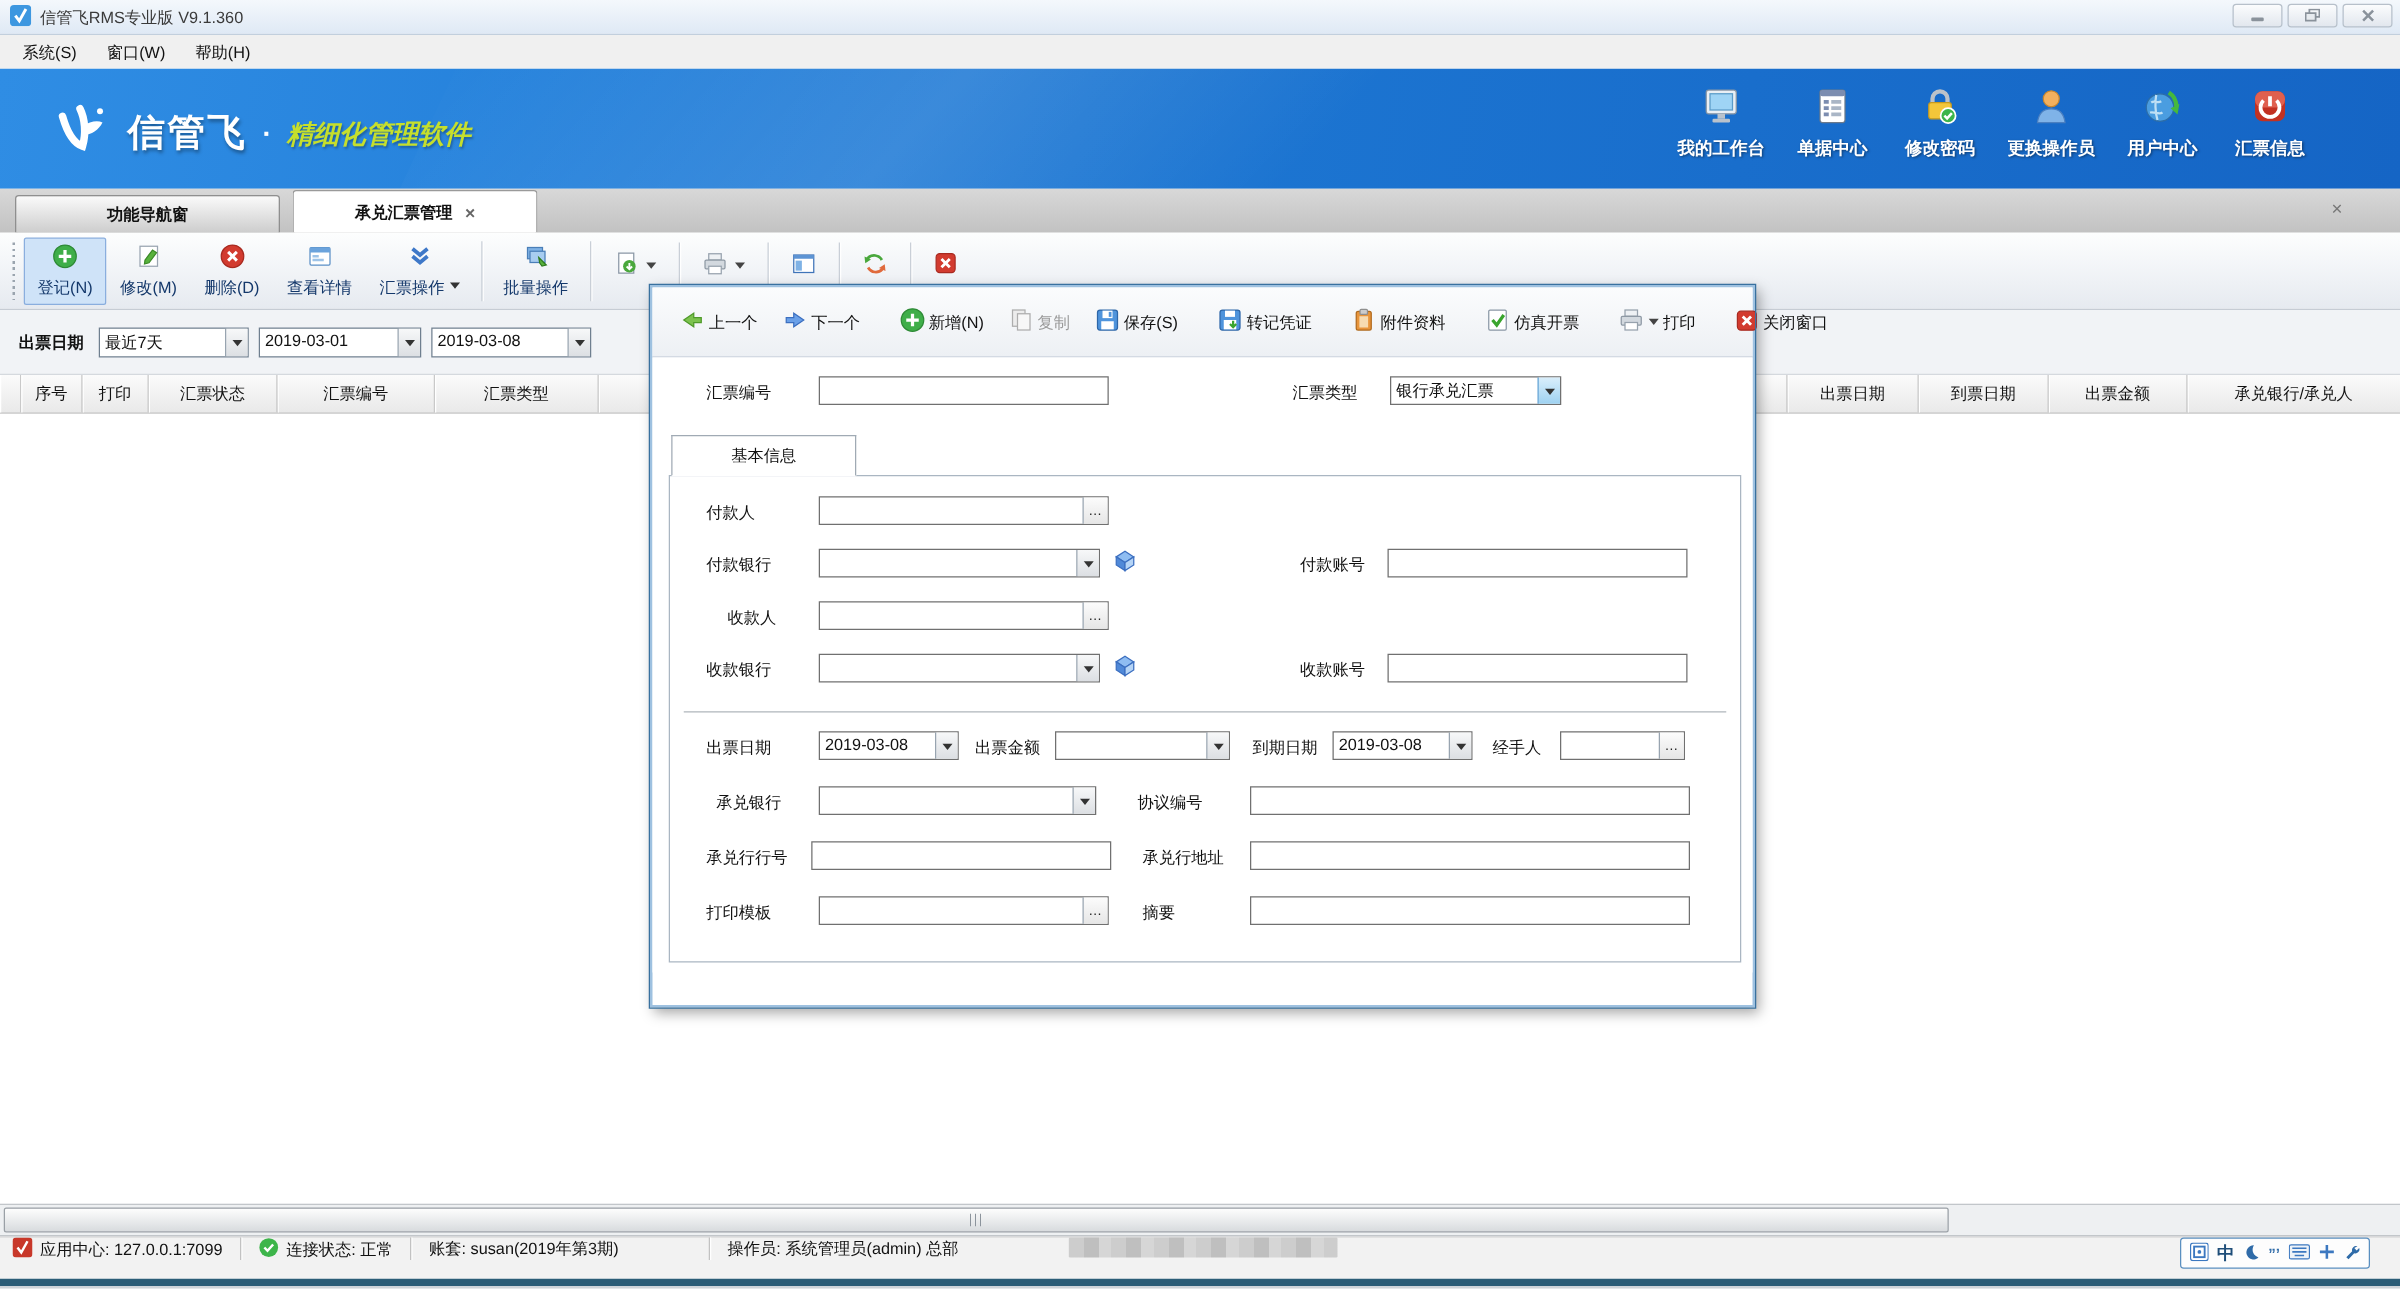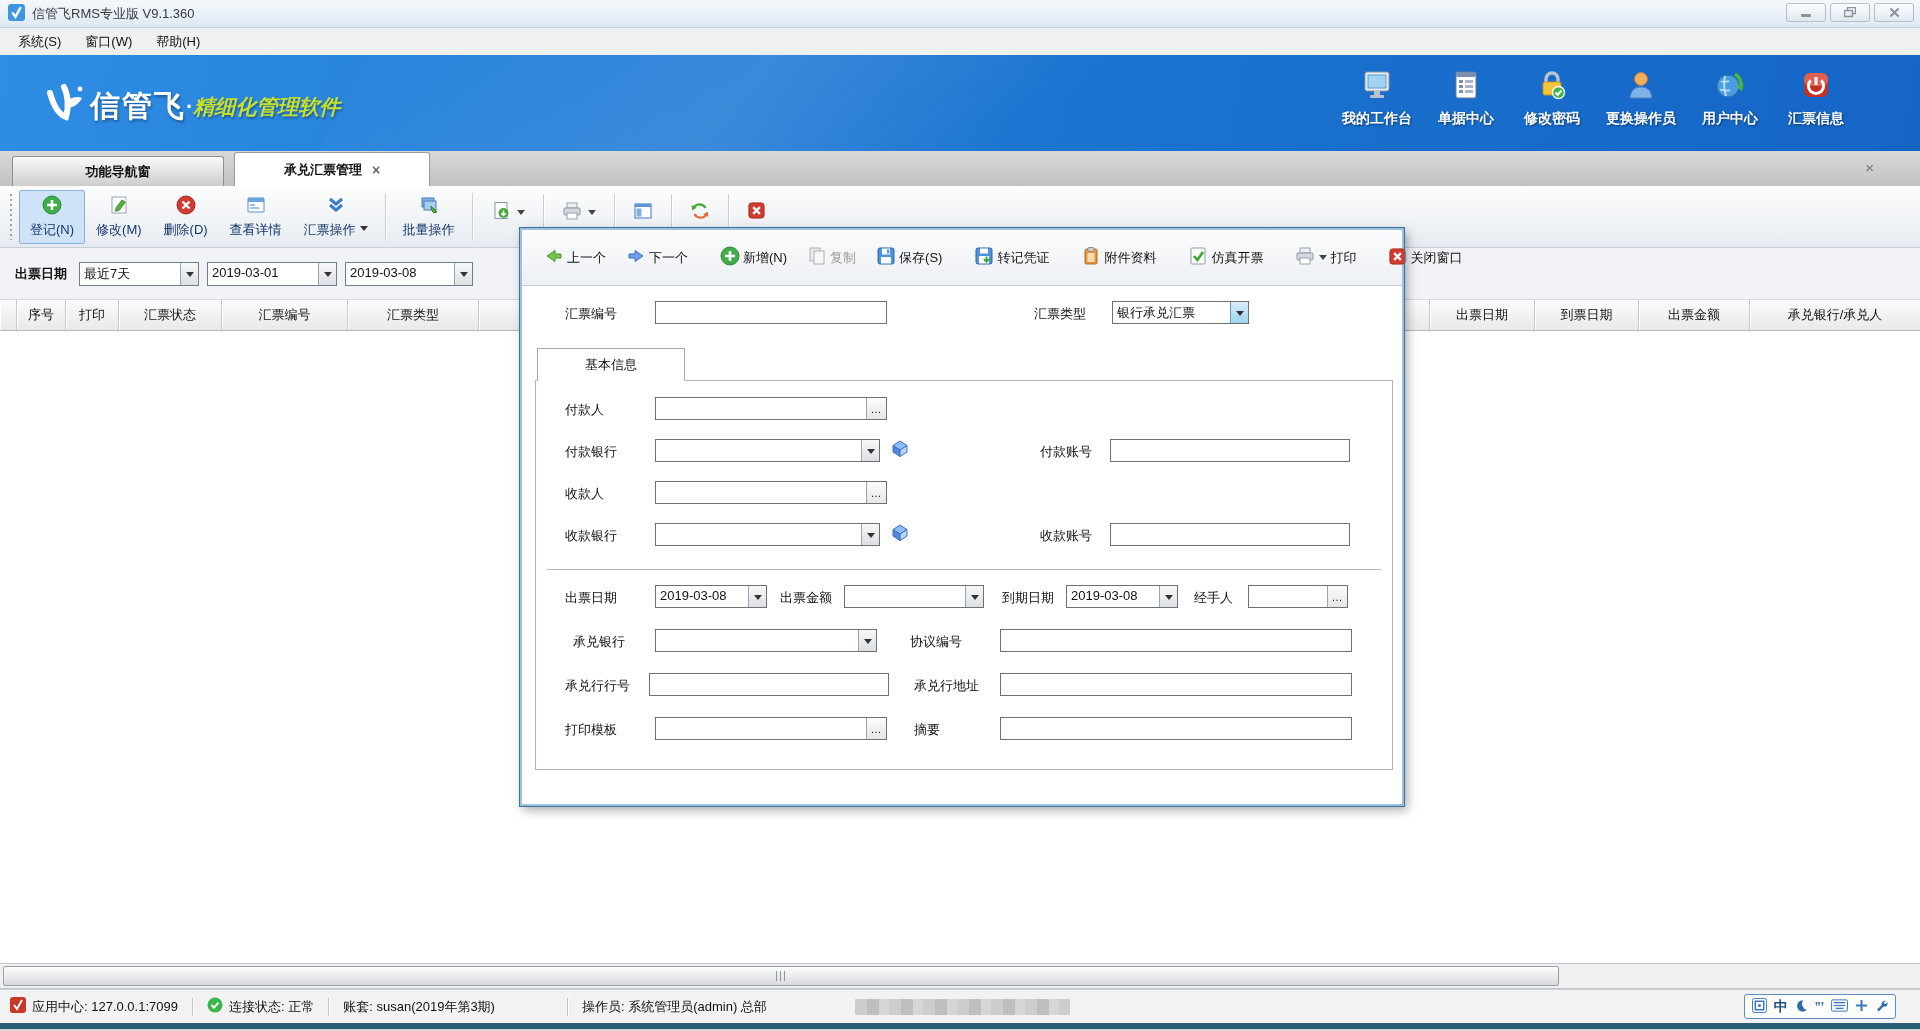--- a/index.html
+++ b/index.html
@@ -12,21 +12,21 @@
   .winbtns { position:absolute; right:6px; top:3px; display:flex; gap:4px; }
   .wbtn { width:40px; height:19px; border:1px solid #b7c0ca; border-radius:3px; background:linear-gradient(#fbfcfd,#e2e7ee); display:flex; align-items:center; justify-content:center; color:#8a929b; }
 
   
   .menubar { height:27px; background:#f0f0f0; display:flex; align-items:center; padding-left:6px; }
   .menu-item { padding:4px 12px; color:#111; cursor:default; }
 
   
   .banner { height:96px; background:linear-gradient(100deg,#2f8de4 0%,#1d77d3 45%,#1565c5 100%); position:relative; overflow:hidden; }
   .banner::before { content:""; position:absolute; left:18%; top:-40px; width:46%; height:160px; background:linear-gradient(115deg,rgba(255,255,255,0) 0%,rgba(255,255,255,.12) 45%,rgba(255,255,255,0) 80%); transform:skewX(-25deg); }
-  .brandrow { position:absolute; left:38px; top:24px; display:flex; align-items:center; gap:0; }
+  .brandrow { position:absolute; left:38px; top:24px; display:flex; align-items:center; gap:12px; }
   .brand-zh { color:#fff; font-size:30px; font-weight:bold; letter-spacing:2px; text-shadow:1px 2px 3px rgba(0,0,0,.35); }
   .brand-dot { color:#fff; font-size:22px; font-weight:bold; }
   .brand-slogan { color:#c6df2c; font-size:21px; font-weight:bold; font-style:italic; text-shadow:1px 2px 2px rgba(0,0,0,.3); }
   .banner-actions { position:absolute; right:72px; top:14px; display:flex; gap:22px; }
   .banner-btn { display:flex; flex-direction:column; align-items:center; gap:6px; cursor:pointer; min-width:64px; }
   .banner-btn .blabel { color:#fff; font-size:14px; font-weight:bold; text-shadow:1px 1px 2px rgba(0,0,0,.45); white-space:nowrap; }
 
   
   .tabstrip { height:35px; background:linear-gradient(#d8d8d8,#c2c2c2); position:relative; display:flex; align-items:flex-end; }
   .tab { height:30px; display:flex; align-items:center; justify-content:center; gap:10px; border:1px solid #8f8f8f; border-bottom:none; border-radius:3px 3px 0 0; padding:0 30px; font-weight:bold; }
@@ -62,21 +62,21 @@
   .thead { height:31px; display:flex; background:linear-gradient(#fbfbfb,#e9e9e9); border-bottom:1px solid #b5b5b5; }
   .th { border-right:1px solid #c9c9c9; box-shadow:inset 1px 0 0 #fff; display:flex; align-items:center; justify-content:center; font-size:13px; color:#111; overflow:hidden; white-space:nowrap; }
   .tbody { height:632px; background:#fff; }
 
   
   .hscroll { height:26px; background:#eef0f2; border-top:1px solid #c2c6ca; border-bottom:1px solid #c2c6ca; position:relative; }
   .hthumb { position:absolute; left:3px; top:2px; width:1556px; height:20px; border:1px solid #9aa0a6; border-radius:2px; background:linear-gradient(#fdfdfd,#d8dbde); display:flex; align-items:center; justify-content:center; }
   .hthumb .gripmarks { width:10px; height:10px; background:repeating-linear-gradient(90deg,#8c949c 0 1px,transparent 1px 4px); }
 
   
-  .statusbar { height:34px; background:#f2f2f2; border-top:1px solid #d0d0d0; display:flex; align-items:center; padding:0 10px; }
+  .statusbar { height:34px; background:#f2f2f2; border-top:1px solid #d0d0d0; display:flex; align-items:flex-start; padding:0 10px; }
   .sb-item { display:flex; align-items:center; gap:6px; white-space:nowrap; }
   .sb-sep { width:1px; height:18px; background:#c2c2c2; box-shadow:1px 0 0 #fff; margin:0 14px; }
   .redacted { width:215px; height:16px; margin-left:88px; background:repeating-linear-gradient(90deg,#cdcdcd 0 12px,#bfbfbf 12px 24px,#d6d6d6 24px 34px); border-radius:1px; }
   .imebar { margin-left:auto; margin-right:14px; height:25px; border:1px solid #5a8fc0; border-radius:3px; background:#fdfdfd; display:flex; align-items:center; gap:7px; padding:0 7px; }
   .ime-zh { font-weight:bold; color:#1f4e79; font-size:14px; }
   .ime-q { color:#2f6ba8; font-weight:bold; font-size:12px; }
   .darkstrip { height:6px; background:#2b5d77; }
   .lightstrip { height:2px; background:#cfd4d9; }
 
   
@@ -514,21 +514,21 @@
     <span class="bookicon" style="left:368px;top:153px"><svg width="20" height="20" viewBox="0 0 20 20">
           <path d="M3 6.5l7-4.5 7 4.5-7 4.5z" fill="#8fbdf2" stroke="#3c6fc0"></path>
           <path d="M3 6.5v6.5l7 4.5v-6.5z" fill="#5089d8" stroke="#3c6fc0"></path>
           <path d="M17 6.5v6.5l-7 4.5v-6.5z" fill="#b5d4f6" stroke="#3c6fc0"></path>
         </svg></span>
     <span class="lbl" style="left:518px;top:155px">付款账号</span>
     <div class="fld" style="left:588px;top:153px;width:240px">
         <input style="">
       </div>
 
-    <span class="lbl" style="left:43px;top:197px">收款人</span>
+    <span class="lbl" style="left:60px;top:197px">收款人</span>
     <div class="fld" style="left:133px;top:195px;width:232px">
         <input style="">
         <span class="ell">…</span>
       </div>
 
     <span class="lbl" style="left:43px;top:239px">收款银行</span>
     <div class="fld" style="left:133px;top:237px;width:225px">
         <span class="val"></span>
         <span class="caret"></span>
       </div>

